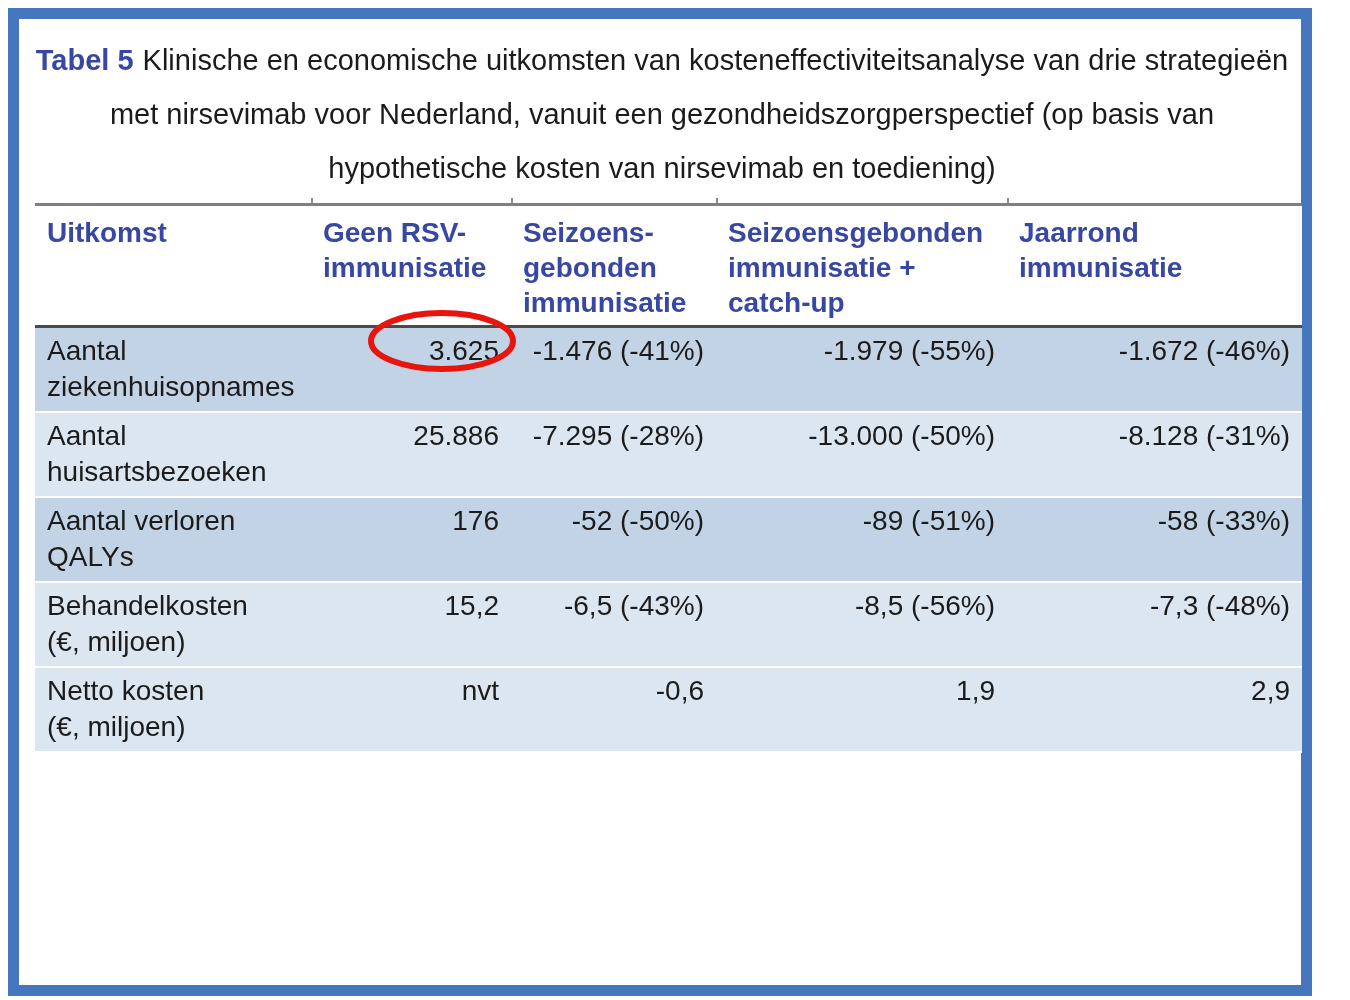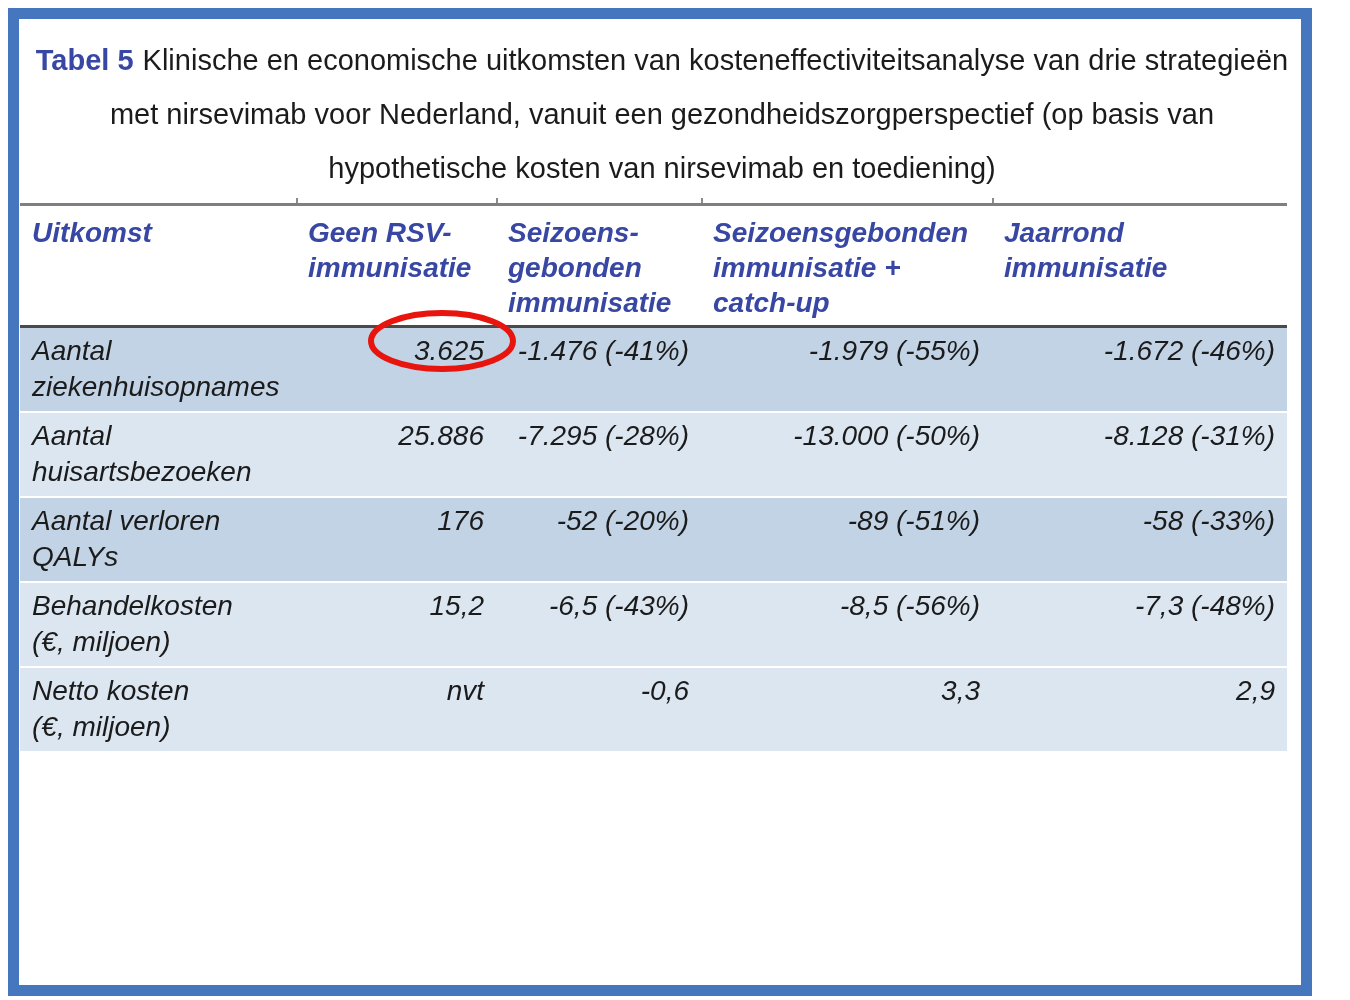--- a/index.html
+++ b/index.html
@@ -29,21 +29,21 @@
     padding:14px 8px 8px 12px;
     font-size:29px;line-height:54px;
     color:var(--text-black);
     max-width:1262px;
     text-align:center;
   }
   .title .cap{
     font-weight:bold;color:var(--heading-blue);margin-right:9px;
   }
   .title .rest{white-space:pre-line;}
-  .table-wrap{position:relative;margin-left:1px;width:1267px;font-style:italic;}
+  .table-wrap{position:relative;margin-left:16px;width:1267px;}
   table{
     border-collapse:collapse;table-layout:fixed;width:1267px;
     font-size:28px;
   }
   col.c0{width:276px;} col.c1{width:200px;} col.c2{width:205px;}
   col.c3{width:291px;} col.c4{width:295px;}
   thead th{
     text-align:left;vertical-align:top;
     color:var(--heading-blue);font-weight:bold;
     border-top:3px solid var(--rule-top);
@@ -123,38 +123,38 @@
 huisartsbezoeken</td>
           <td class="num">25.886</td>
           <td class="num">-7.295 (-28%)</td>
           <td class="num">-13.000 (-50%)</td>
           <td class="num">-8.128 (-31%)</td>
         </tr>
         <tr class="dark">
           <td class="txt">Aantal verloren
 QALYs</td>
           <td class="num">176</td>
-          <td class="num">-52 (-20%)</td>
+          <td class="num">-52 (-50%)</td>
           <td class="num">-89 (-51%)</td>
           <td class="num">-58 (-33%)</td>
         </tr>
         <tr class="light">
           <td class="txt">Behandelkosten
 (€, miljoen)</td>
           <td class="num">15,2</td>
           <td class="num">-6,5 (-43%)</td>
           <td class="num">-8,5 (-56%)</td>
           <td class="num">-7,3 (-48%)</td>
         </tr>
         <tr class="light">
           <td class="txt">Netto kosten
 (€, miljoen)</td>
           <td class="num">nvt</td>
           <td class="num">-0,6</td>
-          <td class="num">3,3</td>
+          <td class="num">1,9</td>
           <td class="num">2,9</td>
         </tr>
       </tbody>
     </table>
   </div>
 </div>
 
 <svg class="ellipse-svg" viewBox="0 0 152 66">
   <ellipse cx="76" cy="33" rx="71" ry="28" fill="none" stroke="#e8150f" stroke-width="6"></ellipse>
 </svg>

